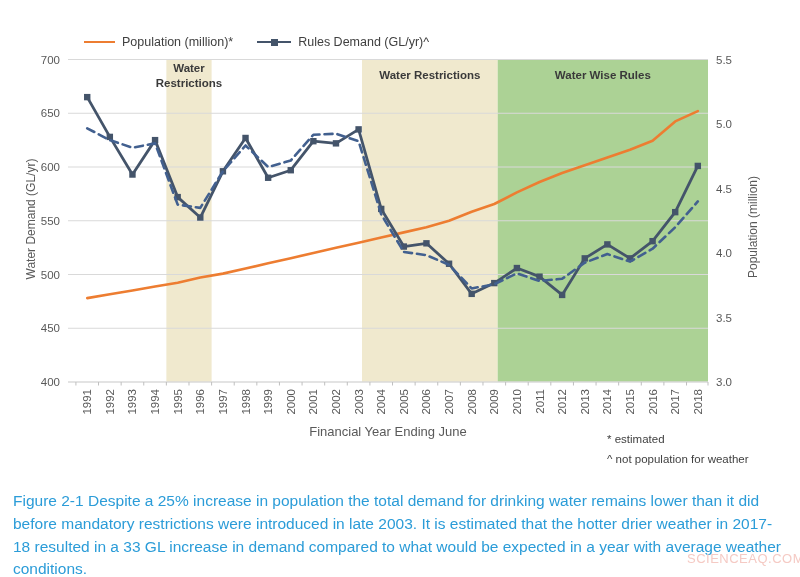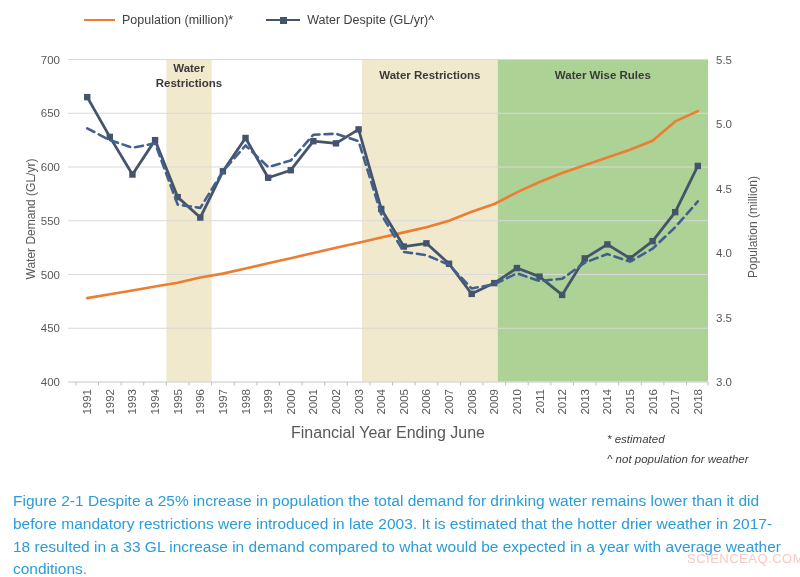--- a/index.html
+++ b/index.html
@@ -1,35 +1,35 @@
 <!DOCTYPE html>
 <html><head>
 <meta charset="utf-8">
 <style>
   html,body{margin:0;padding:0;background:#ffffff;}
   body{width:800px;height:577px;overflow:hidden;font-family:"Liberation Sans",sans-serif;}
   .figure{position:relative;width:800px;height:577px;background:#fff;}
   svg#plot{position:absolute;left:0;top:0;}
   svg#plot text{font-family:"Liberation Sans",sans-serif;}
-  .legend{position:absolute;top:13px;left:84px;display:flex;gap:33px;align-items:center;
+  .legend{position:absolute;top:35px;left:84px;display:flex;gap:24px;align-items:center;
           font-size:12.5px;color:#404040;white-space:nowrap;}
   .legend-item{display:flex;align-items:center;gap:7px;}
   .sw{position:relative;display:inline-block;}
   .sw-line{width:31px;height:2.5px;}
   .sw-demand{width:34px;height:9px;}
   .sw-demand .bar{position:absolute;top:3.2px;left:0;width:34px;height:2.6px;}
   .sw-demand .mk{position:absolute;top:1px;left:13.5px;width:7px;height:7px;}
   .sw-dash{width:30px;height:3px;display:flex;gap:7px;}
   .sw-dash span{width:11px;height:3px;}
   .axis-title{position:absolute;font-size:12px;color:#595959;}
   .y-left-title{left:-67px;top:212px;width:195px;text-align:center;transform:rotate(-90deg);}
   .y-right-title{left:653px;top:220px;width:200px;text-align:center;transform:rotate(-90deg);}
   .x-title{position:absolute;left:68px;top:424px;width:640px;text-align:center;
-           font-size:16px;color:#595959;}
-  .footnotes{position:absolute;left:607px;top:430px;font-size:11.5px;color:#3f3f3f;line-height:1.7;font-style:italic;}
+           font-size:13px;color:#595959;}
+  .footnotes{position:absolute;left:607px;top:430px;font-size:11.5px;color:#3f3f3f;line-height:1.7;}
   .caption{position:absolute;left:13px;top:490px;width:770px;font-size:15.5px;
            color:#2b9cd8;line-height:1.47;}
   .watermark{position:absolute;left:687px;top:551px;font-size:13px;color:#f5cac4;letter-spacing:.5px;}
 </style>
 </head>
 <body>
 
 <div class="figure">
 
   <svg id="plot" width="800" height="470" viewBox="0 0 800 470">
@@ -154,21 +154,21 @@
   <div class="legend">
     <div class="legend-item">
       <span class="sw sw-line" id="sw-pop" style="background: rgb(237, 125, 49);"></span>
       <span>Population (million)*</span>
     </div>
     <div class="legend-item">
       <span class="sw sw-demand">
         <span class="bar" id="sw-dem-bar" style="background: rgb(68, 84, 106);"></span>
         <span class="mk" id="sw-dem-mk" style="background: rgb(68, 84, 106);"></span>
       </span>
-      <span>Water Despite (GL/yr)^</span>
+      <span>Rules Demand (GL/yr)^</span>
     </div>
   </div>
 
   <div class="axis-title y-left-title">Water Demand (GL/yr)</div>
   <div class="axis-title y-right-title">Population (million)</div>
   <div class="x-title">Financial Year Ending June</div>
 
   <div class="footnotes">
     <div>* estimated</div>
     <div>^ not population for weather</div>

